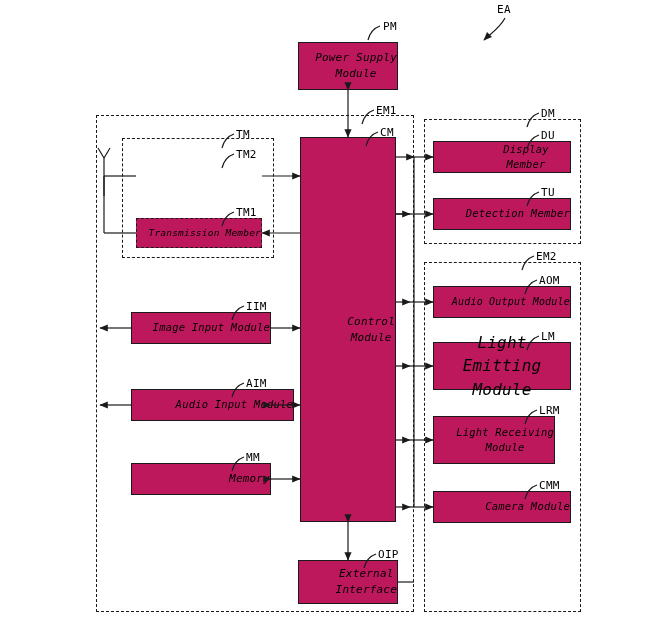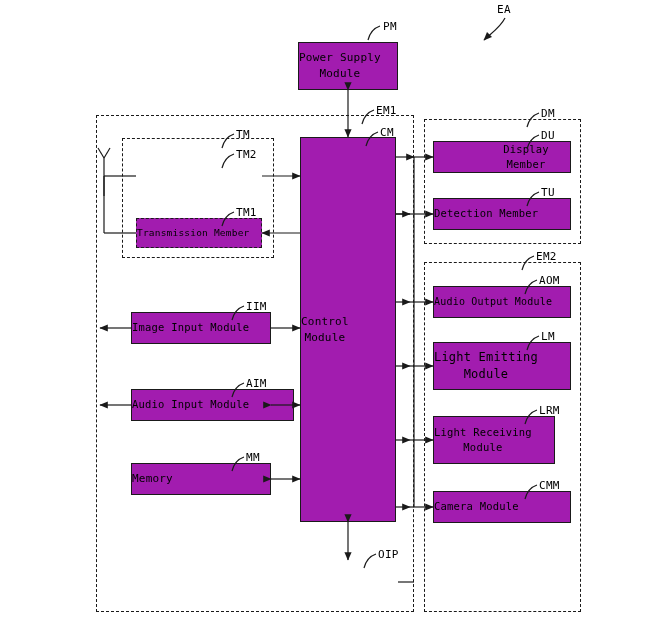--- a/index.html
+++ b/index.html
@@ -13,30 +13,31 @@
   #root {
     position: relative;
     width: 660px;
     height: 624px;
     background: #ffffff;
     overflow: hidden;
   }
   .box {
     position: absolute;
     border: 1.3px solid #1a1a1a;
-    background: #a21caf;
+    background: #be185d;
     box-sizing: border-box;
     display: flex;
     align-items: center;
-    justify-content: flex-start;
+    justify-content: flex-end;
     text-align: center;
     font-size: 11px;
     line-height: 1.45;
     color: #000000;
     letter-spacing: 0.2px;
+    font-style: italic;
   }
   .box.dashed {
     border-style: dashed;
     border-width: 1px;
   }
   .group {
     position: absolute;
     border: 1.1px dashed #1a1a1a;
     box-sizing: border-box;
     background: transparent;
@@ -89,34 +90,38 @@
   </div>
 
   <div class="box" style="left:131px; top:389px; width:163px; height:32px; font-size:10.5px;">
     <span style="white-space:pre-line">Audio Input Module</span>
   </div>
 
   <div class="box" style="left:131px; top:463px; width:140px; height:32px;">
     <span style="white-space:pre-line">Memory</span>
   </div>
 
+  <div class="box" style="left:298px; top:560px; width:100px; height:44px;">
+    <span style="white-space:pre-line">External
+Interface</span>
+  </div>
 
   <div class="box" style="left:433px; top:141px; width:138px; height:32px; font-size:10.5px;padding-left:48px;">
     <span style="white-space:pre-line">Display Member</span>
   </div>
 
   <div class="box" style="left:433px; top:198px; width:138px; height:32px; font-size:10.5px;">
     <span style="white-space:pre-line">Detection Member</span>
   </div>
 
   <div class="box" style="left:433px; top:286px; width:138px; height:32px; font-size:10px;">
     <span style="white-space:pre-line">Audio Output Module</span>
   </div>
 
-  <div class="box" style="left:433px; top:342px; width:138px; height:48px; font-size:12px;">
+  <div class="box" style="left:433px; top:342px; width:138px; height:48px; font-size:16px;">
     <span style="white-space:pre-line">Light Emitting
 Module</span>
   </div>
 
   <div class="box" style="left:433px; top:416px; width:122px; height:48px; font-size:10.5px;">
     <span style="white-space:pre-line">Light Receiving
 Module</span>
   </div>
 
   <div class="box" style="left:433px; top:491px; width:138px; height:32px; font-size:10.5px;">

